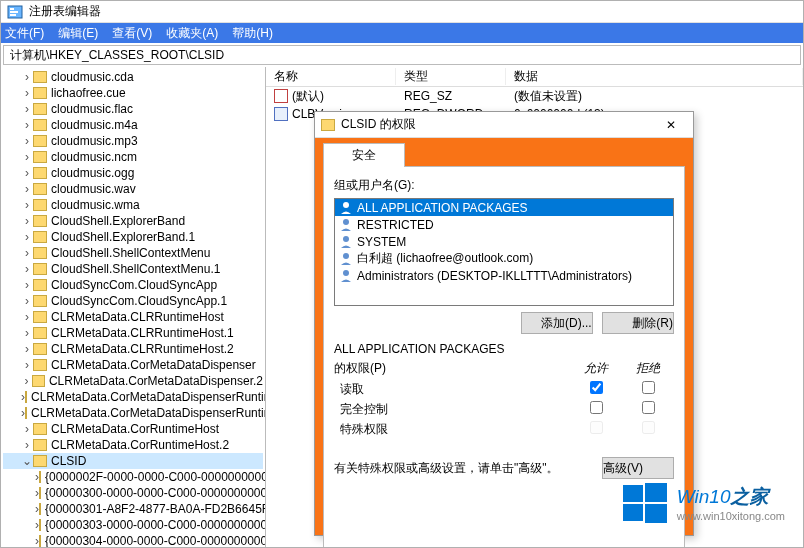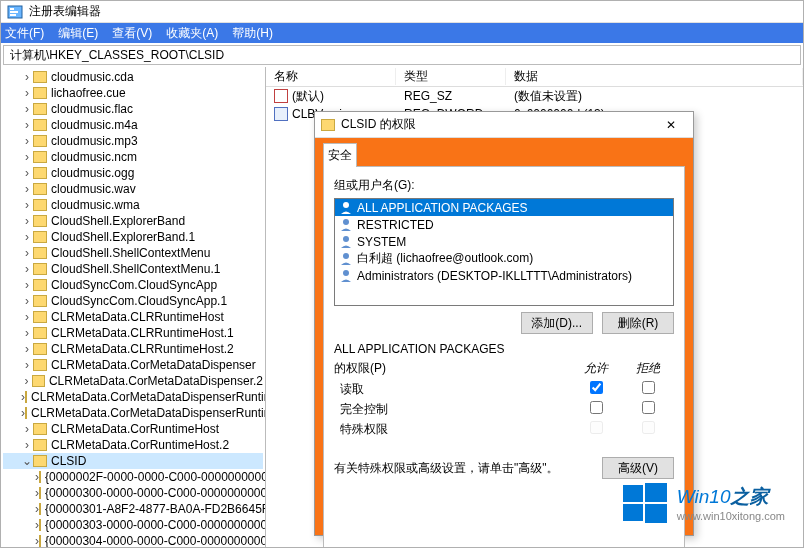--- a/index.html
+++ b/index.html
@@ -29,29 +29,29 @@
 .col-data { flex: 1; }
 .value-icon { width: 14px; height: 14px; display: inline-block; margin-right: 4px; vertical-align: middle; }
 .value-icon.str { background: #fff; border: 1px solid #c04040; }
 .value-icon.bin { background: #e8f0fc; border: 1px solid #5070c0; }
 
 .dialog { position: absolute; left: 295px; top: 110px; width: 380px; height: 425px; background: #f97316; border: 1px solid #999; box-shadow: 3px 3px 8px rgba(0,0,0,0.2); font-family: "Microsoft YaHei","Segoe UI",sans-serif; margin-left: 18px; }
 .dlg-title { background: #fff; height: 26px; display: flex; align-items: center; padding: 0 6px; border-bottom: 1px solid #ddd; font-size: 12px; }
 .dlg-title .folder { width: 14px; height: 12px; background: #fdd870; border: 1px solid #c9a840; margin-right: 6px; }
 .dlg-close { margin-left: auto; width: 32px; height: 22px; text-align: center; line-height: 22px; cursor: pointer; }
 .tabstrip { padding: 4px 8px 0 8px; }
-.tab { display: inline-block; padding: 3px 4px; background: #fff; border: 1px solid #bbb; border-bottom: none; font-size: 12px; position: relative; top: 1px; }
+.tab { display: inline-block; padding: 3px 28px; background: #fff; border: 1px solid #bbb; border-bottom: none; font-size: 12px; position: relative; top: 1px; }
 .tab-body { background: #fff; margin: 0 8px 8px 8px; border: 1px solid #bbb; padding: 10px; height: 428px; }
 .groupbox-label { font-size: 12px; margin-bottom: 4px; }
 .userlist { border: 1px solid #7a7a7a; height: 108px; overflow: hidden; background: #fff; margin-bottom: 6px; }
 .userlist .row { display: flex; align-items: center; height: 17px; padding: 0 4px; font-size: 12px; white-space: nowrap; }
 .userlist .row.selected { background: #0078d7; color: #fff; }
 .usericon { width: 14px; height: 14px; margin-right: 4px; display: inline-block; }
 .btnrow { text-align: right; margin-bottom: 8px; }
-.btn { display: inline-block; min-width: 72px; height: 22px; line-height: 20px; text-align: center; background: #e1e1e1; border: 1px solid #adadad; margin-left: 6px; font-size: 12px; cursor: pointer; }
+.btn { display: inline-block; min-width: 72px; height: 22px; line-height: 20px; background: #e1e1e1; border: 1px solid #adadad; margin-left: 6px; font-size: 12px; cursor: pointer; }
 .permlabel { font-size: 12px; margin-bottom: 4px; }
 .permhead { display: flex; font-size: 12px; margin-bottom: 2px; }
 .permhead .spacer { flex: 1; }
 .permhead .phcol { width: 52px; text-align: center; font-style: italic; }
 .permrow { display: flex; align-items: center; height: 20px; font-size: 12px; }
 .permrow .pname { flex: 1; padding-left: 6px; }
 .permrow .chk { width: 52px; text-align: center; }
 .cb { width: 13px; height: 13px; }
 .advrow { display: flex; align-items: center; margin-top: 18px; }
 .advrow .txt { flex: 1; font-size: 12px; }

